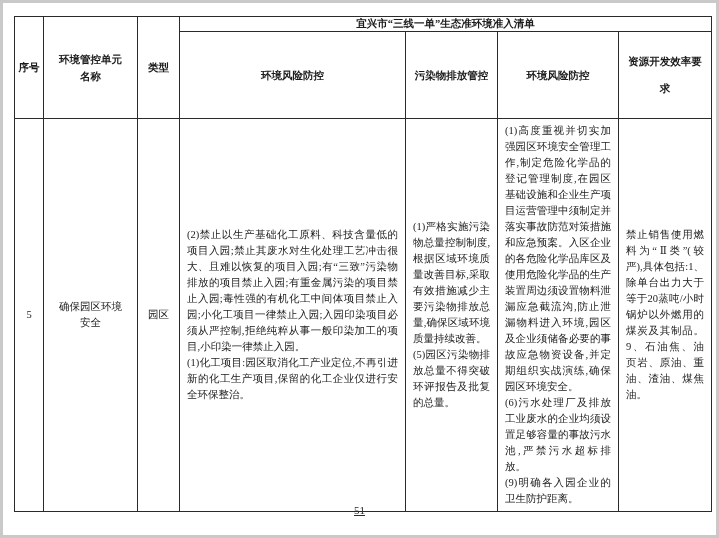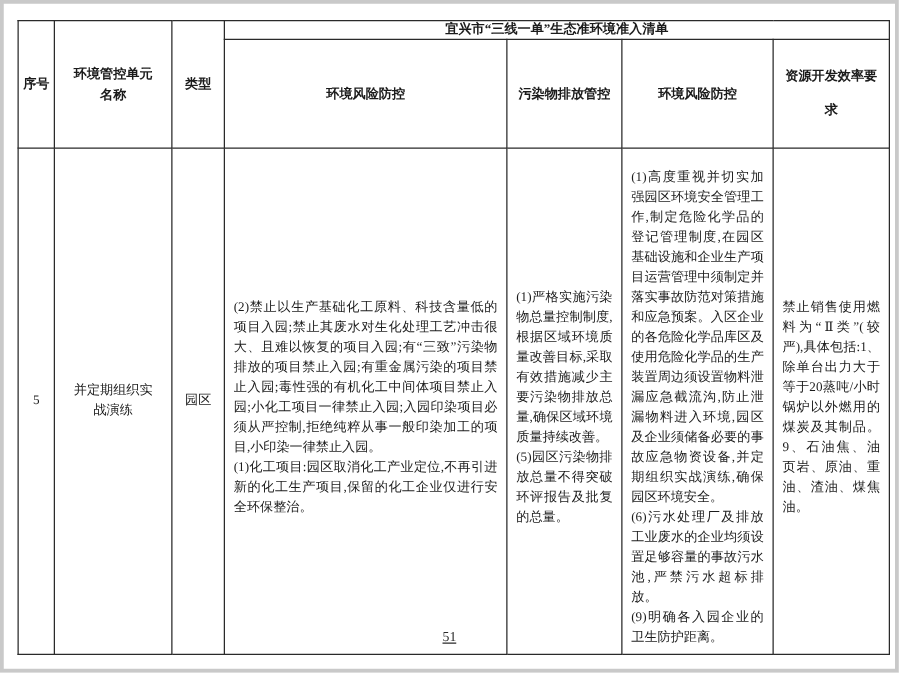--- a/index.html
+++ b/index.html
@@ -33,21 +33,21 @@
     font-weight:bold;
     font-size:10.5px;line-height:17px;
   }
   .tc{height:15px;line-height:14px;font-size:10.5px;}
   .subrow td{height:65px;}
   .datarow td{height:389px;}
   .cc{text-align:center;vertical-align:middle;font-size:10.5px;line-height:16px;}
   .bc{
     vertical-align:middle;
     font-size:10.5px;line-height:16px;
-    padding:16px 7px 4px 7px;
+    padding:4px 7px 4px 7px;
     margin-top:36px;
   }
   .bc p{margin:0;text-align:justify;}
   .narrow{margin:16px auto;}
   .w70{max-width:70px;}
   .w66{max-width:66px;}
   .w78{max-width:78px;line-height:27px;}
   .pagenum{
     position:absolute;left:0;right:0;top:500px;
     text-align:center;
@@ -87,21 +87,21 @@
       <td class="hc">污染物排放管控</td>
       <td class="hc">环境风险防控</td>
       <td class="hc">
         <div class="narrow w78">资源开发效率要求</div>
       </td>
     </tr>
 
     <tr class="datarow">
       <td class="cc">5</td>
       <td class="cc">
-        <div class="narrow w70">并定期组织实战演练</div>
+        <div class="narrow w70">确保园区环境安全</div>
       </td>
       <td class="cc">园区</td>
       <td class="bc">
         <p>(2)禁止以生产基础化工原料、科技含量低的项目入园;禁止其废水对生化处理工艺冲击很大、且难以恢复的项目入园;有“三致”污染物排放的项目禁止入园;有重金属污染的项目禁止入园;毒性强的有机化工中间体项目禁止入园;小化工项目一律禁止入园;入园印染项目必须从严控制,拒绝纯粹从事一般印染加工的项目,小印染一律禁止入园。</p>
         <p>(1)化工项目:园区取消化工产业定位,不再引进新的化工生产项目,保留的化工企业仅进行安全环保整治。</p>
       </td>
       <td class="bc">
         <p>(1)严格实施污染物总量控制制度,根据区域环境质量改善目标,采取有效措施减少主要污染物排放总量,确保区域环境质量持续改善。</p>
         <p>(5)园区污染物排放总量不得突破环评报告及批复的总量。</p>
       </td>

